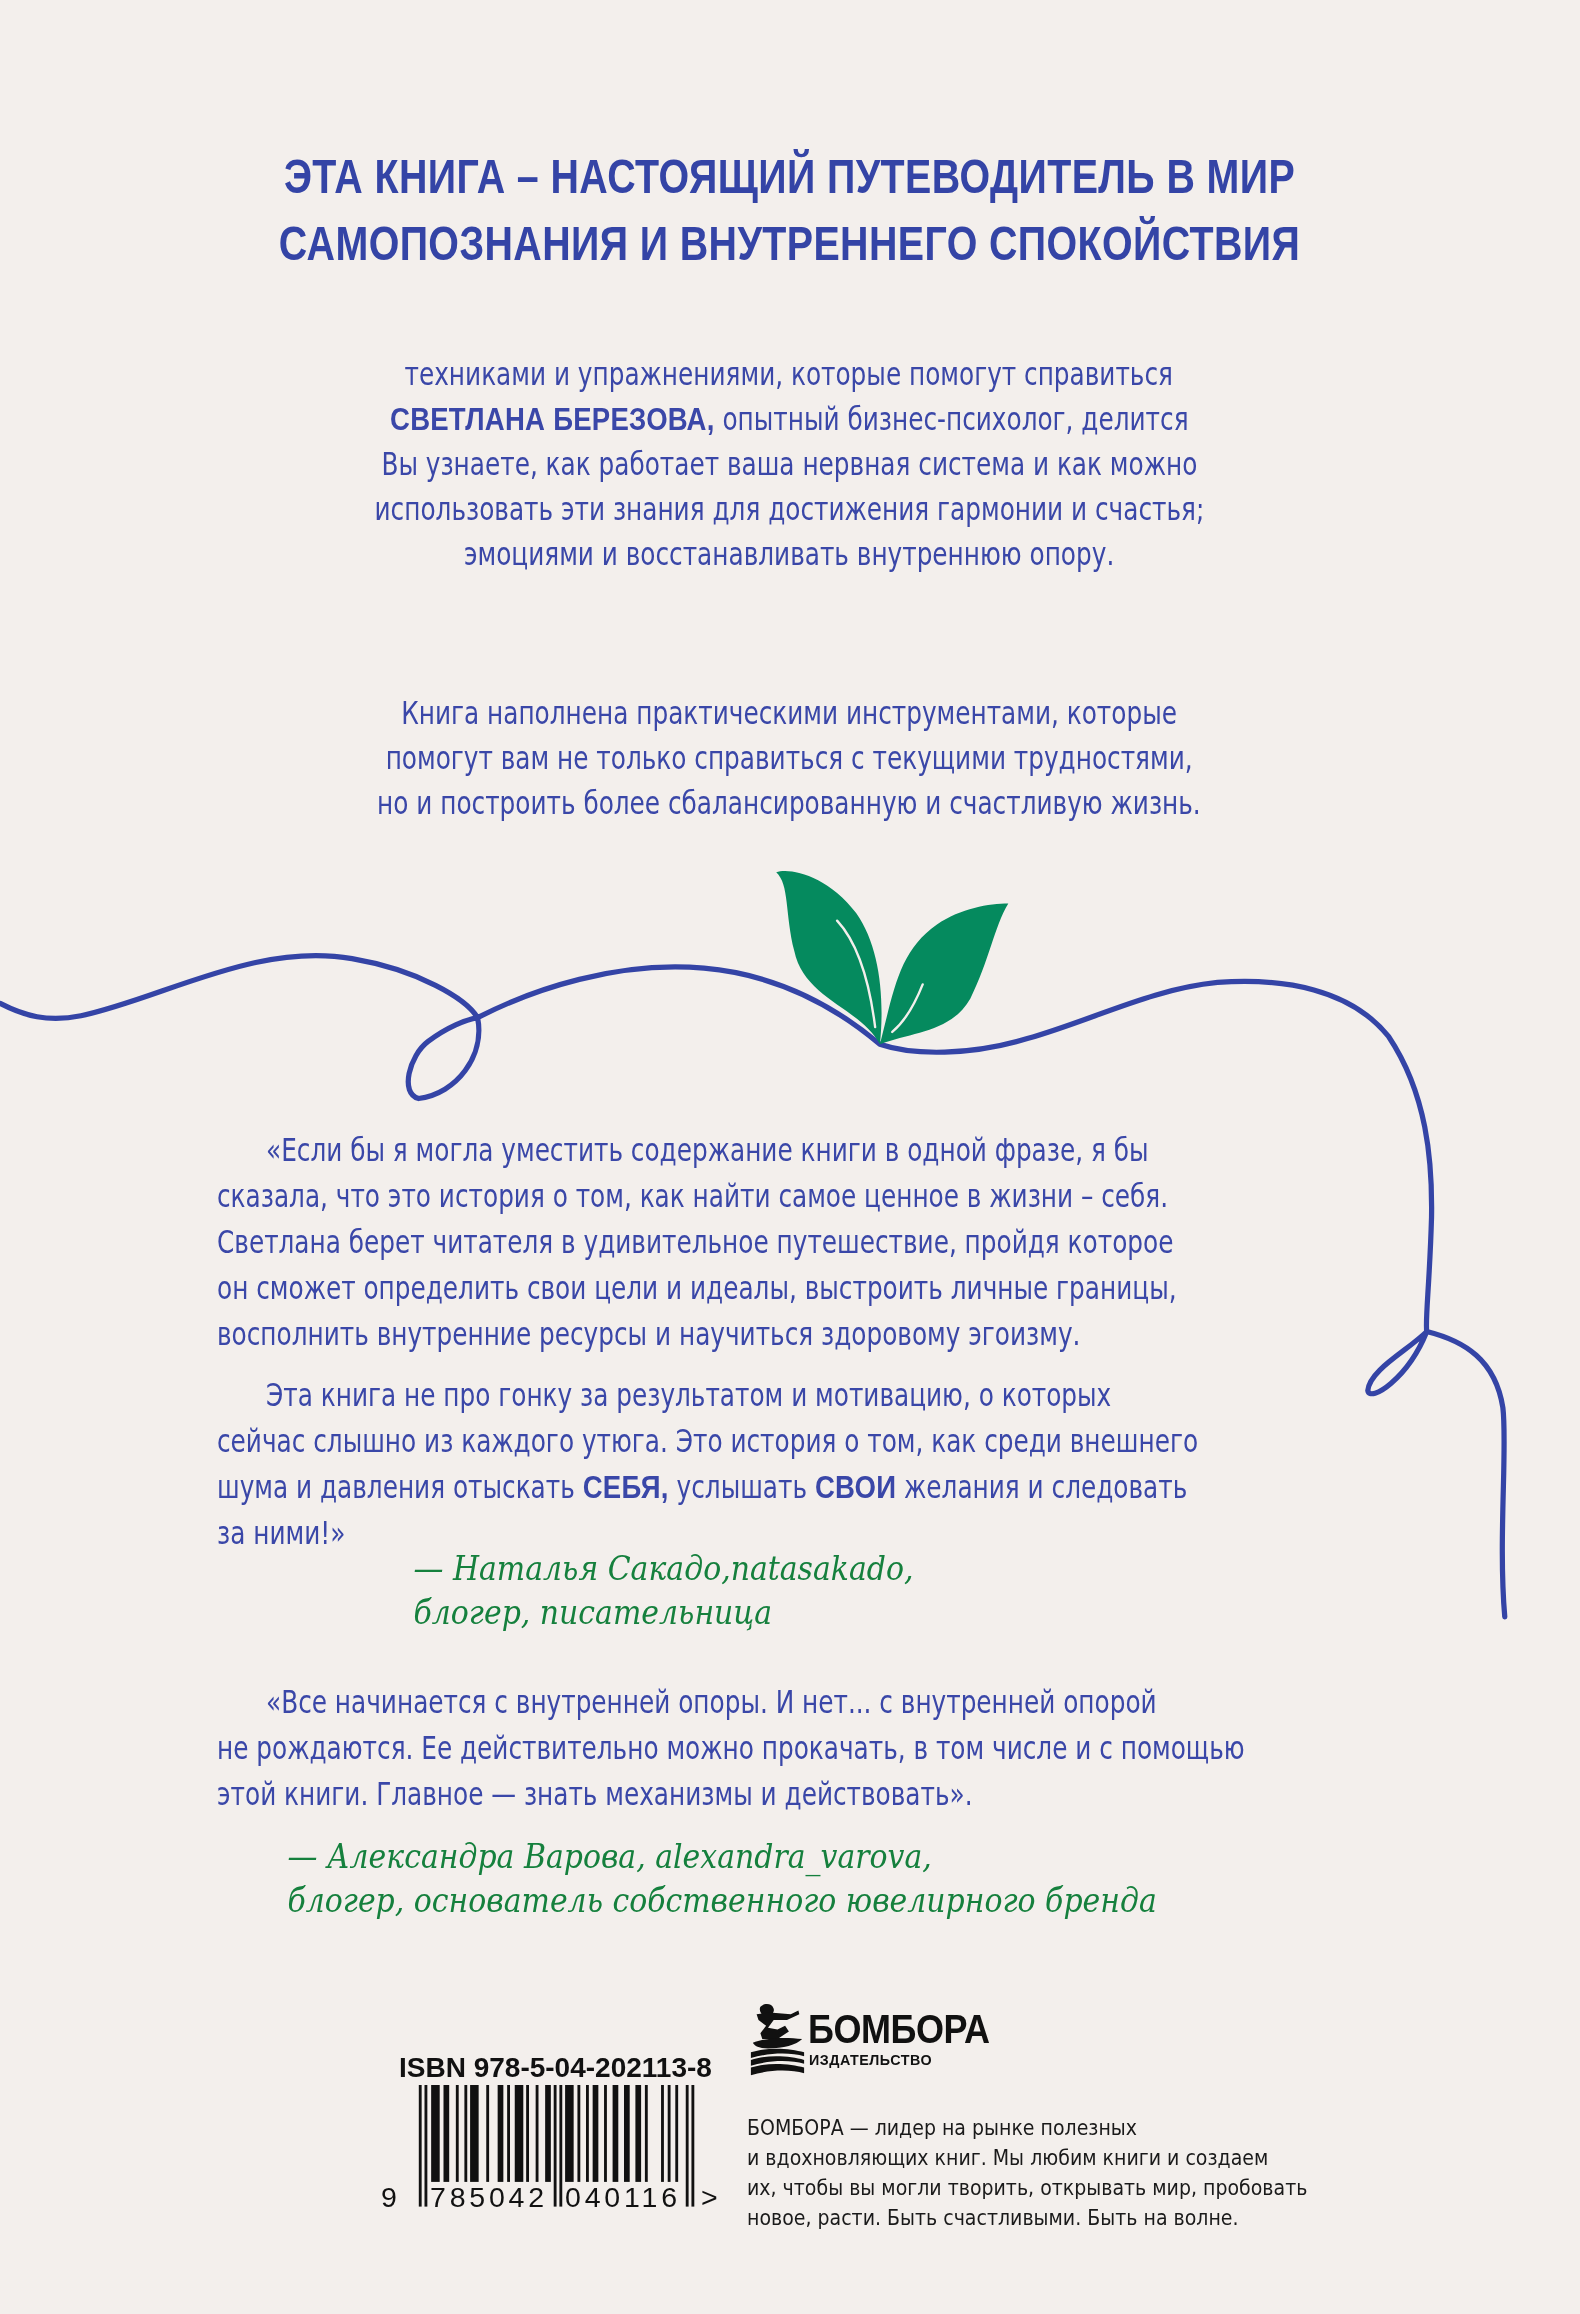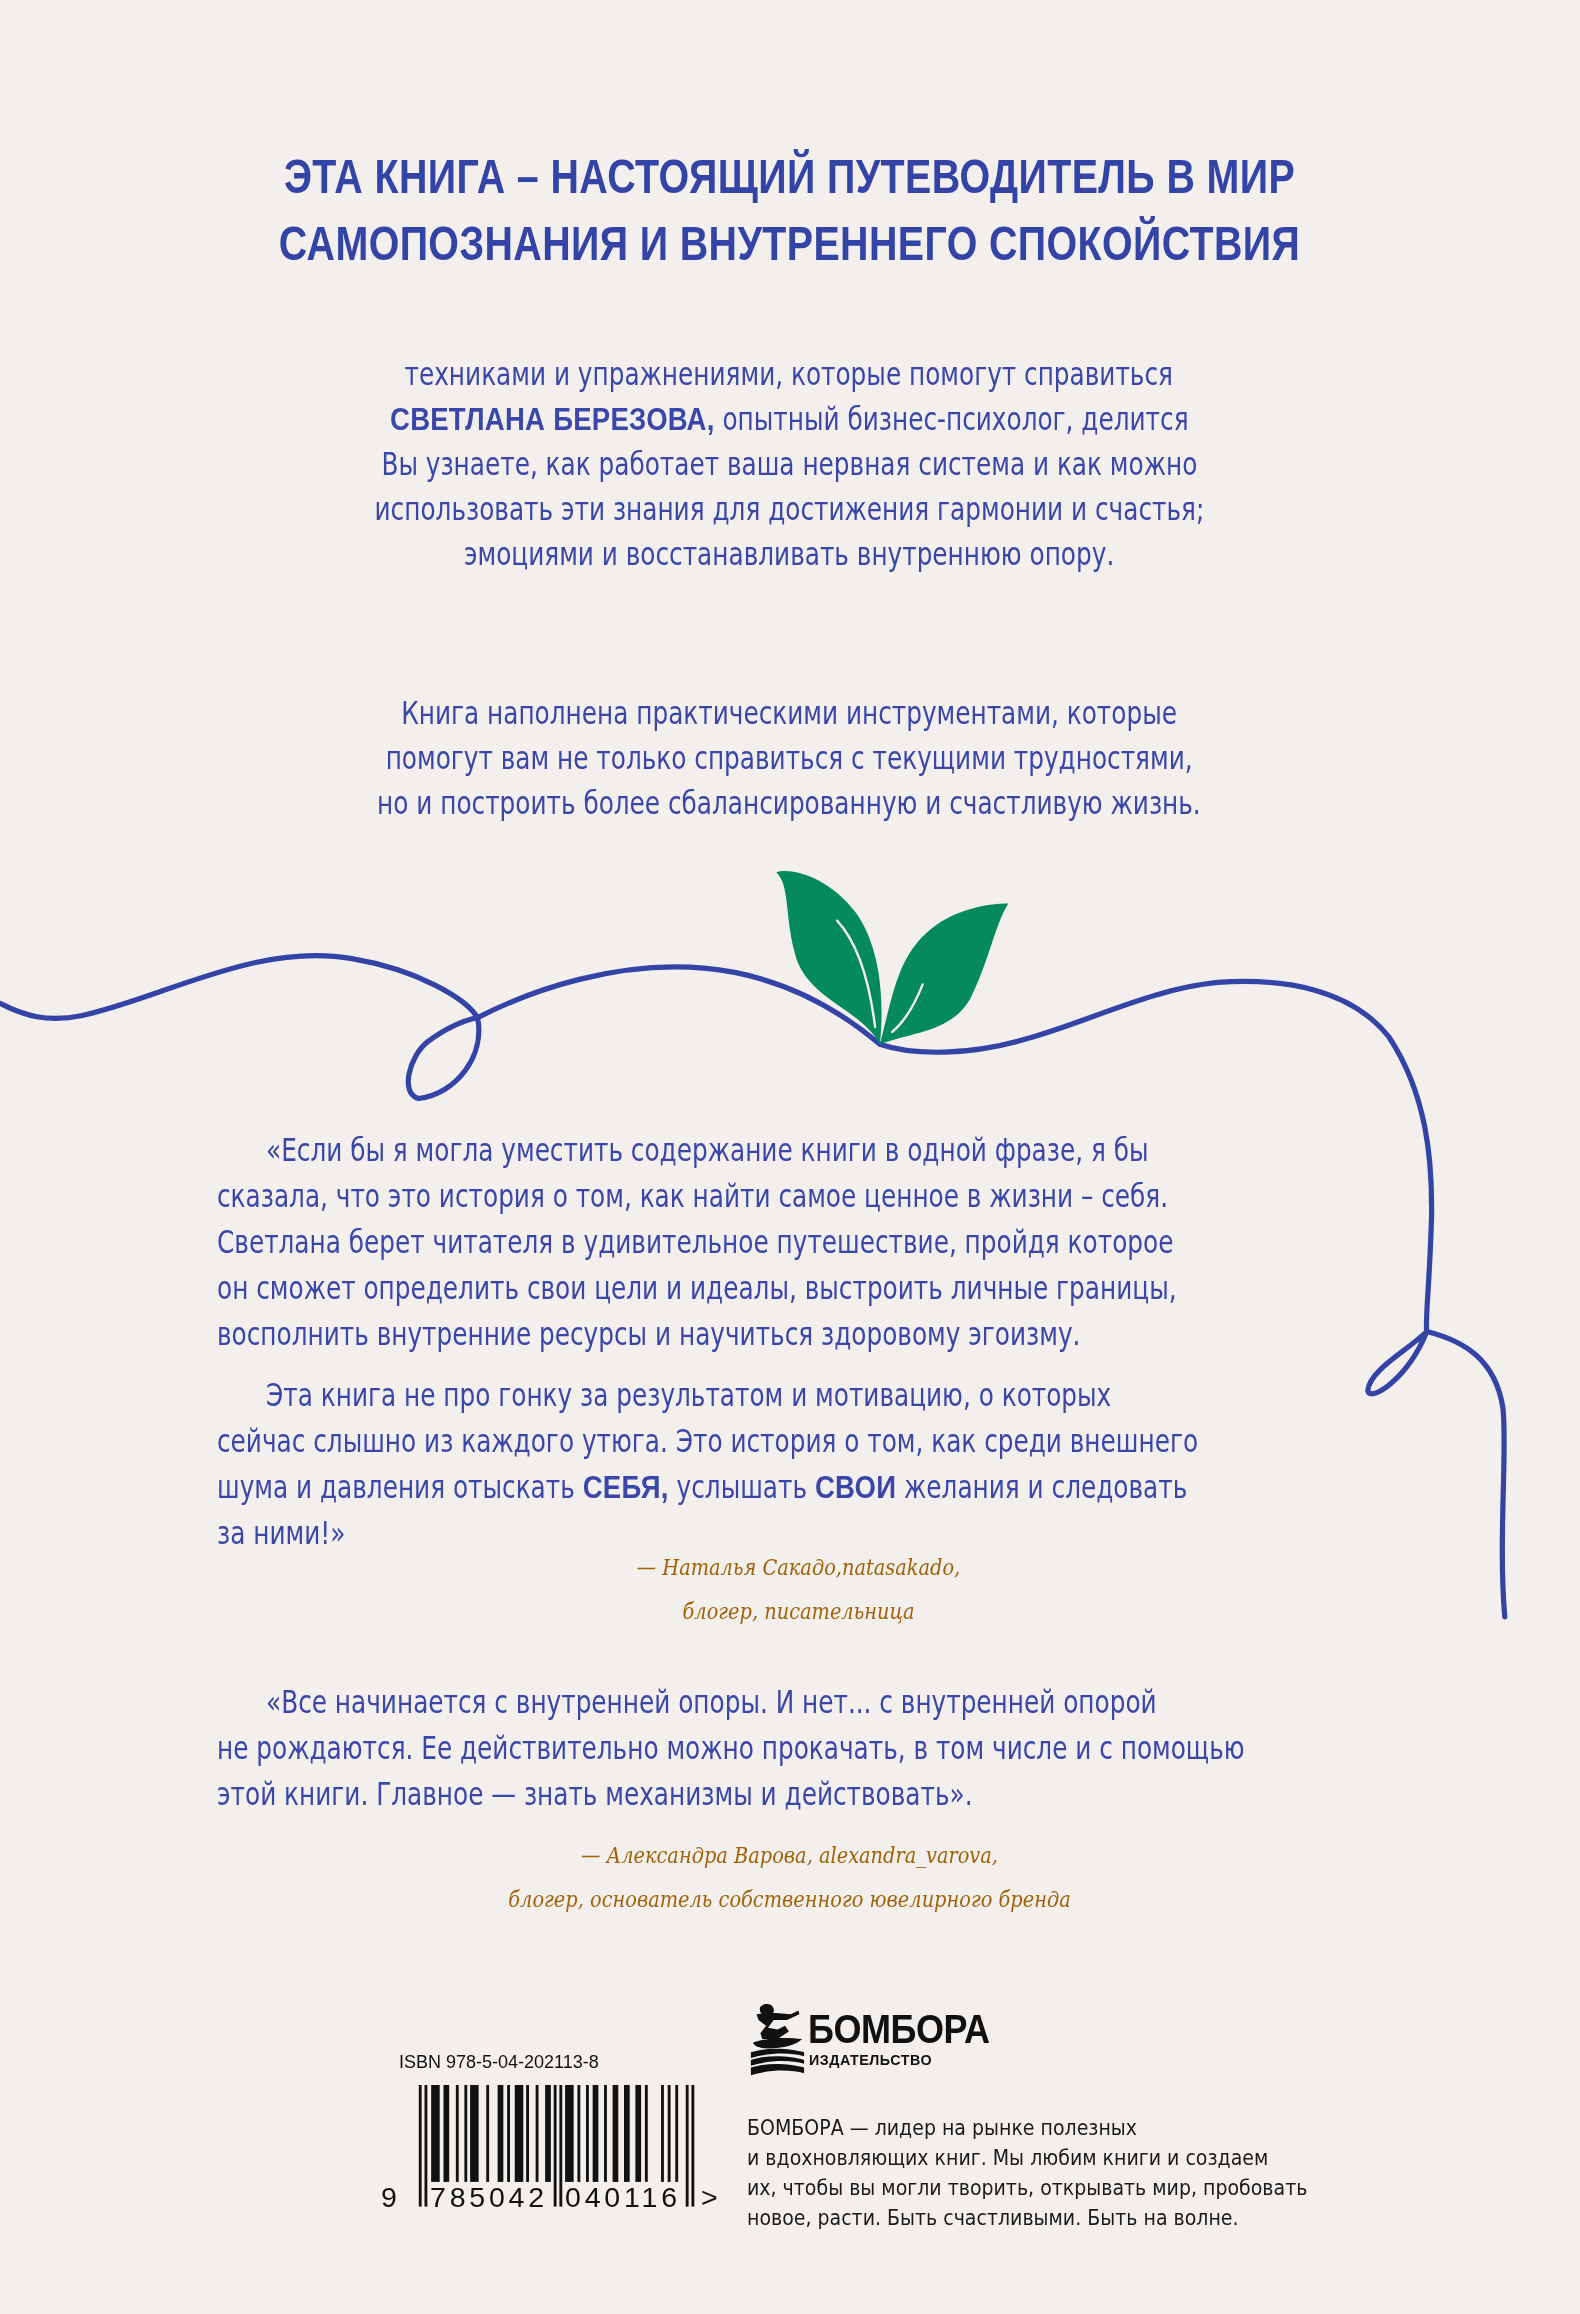--- a/index.html
+++ b/index.html
@@ -37,32 +37,33 @@
     font-size: 32px; line-height: 46px;
     color: #3a47a8;
   }
   .quote .line { display: block; white-space: nowrap; transform: scaleX(0.86); transform-origin: left center; }
   .q1 { left: 217px; top: 1127px; width: 1141px; }
   .q2 { left: 217px; top: 1679px; width: 1141px; }
   .indent { padding-left: 57px; }
   .attr {
     font-family: "DejaVu Serif", serif;
     font-style: italic;
-    font-size: 22px; line-height: 44px;
-    text-align: center;
-    color: #a16207;
+    font-size: 34px; line-height: 44px;
+    text-align: left;
+    color: #15803d;
   }
   .attr .line { display: block; white-space: nowrap; transform: scaleX(0.88); transform-origin: center; }
   .a1 { left: 361px; width: 875px; top: 1546px; }
   .a2 { left: 219px; width: 1141px; top: 1834px; }
   .isbn-label {
     left: 399px; top: 2052px;
     font-family: "Liberation Sans", sans-serif;
-    font-size: 18px; color: #111;
-    white-space: nowrap;
+    font-size: 28px; color: #111;
+    white-space: nowrap;
+    font-weight: bold;
   }
   .barcode { left: 396px; top: 2085px; width: 323px; height: 133px; }
   .bc-digits {
     font-family: "Liberation Sans", sans-serif;
     font-size: 28.5px; color: #111;
     white-space: nowrap;
   }
   .logo { left: 749px; top: 1997px; width: 266px; height: 86px; }
   .logo-word {
     position: absolute; left: 59px; top: 9.5px;

